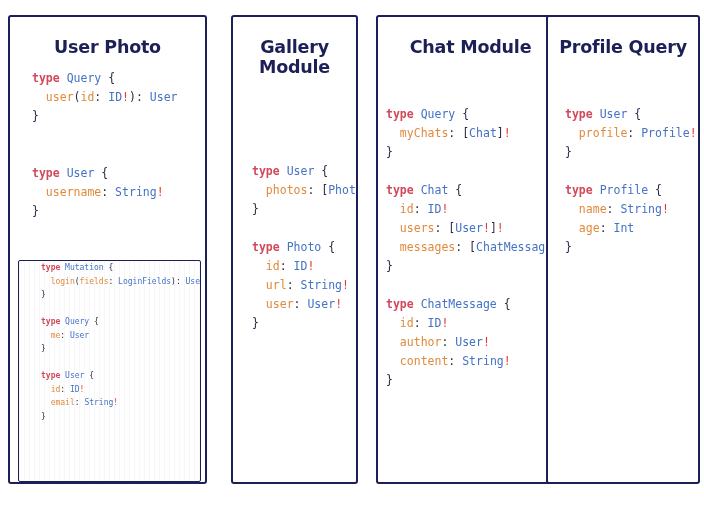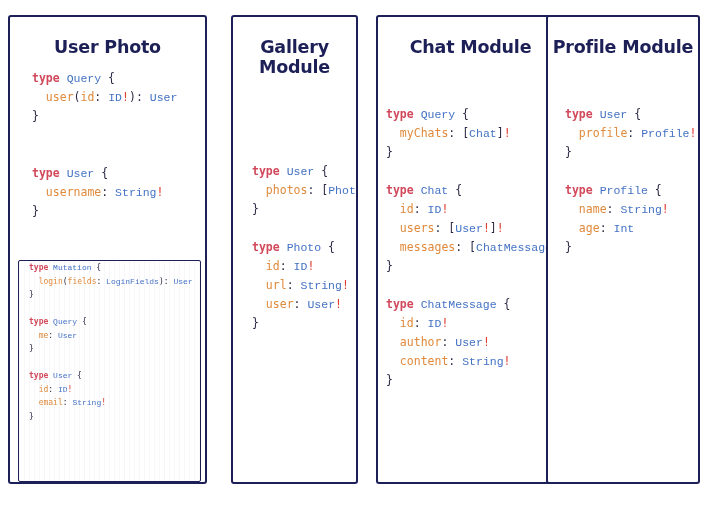--- a/index.html
+++ b/index.html
@@ -51,21 +51,21 @@
     color: #2a2a44;
   }
 
   .code.small {
     font-size: 8px;
     line-height: 13.5px;
   }
 
   
   .kw   { color: #d1495b; font-weight: bold; }     
-  .tname{ color: #4472c4; font-family: Liberation Mono, monospace; }     
+  .tname{ color: #4472c4; }     
   .fld  { color: #e08a3c; }     
   .bang { color: #e03c31; }     
   .pun  { color: #2a2a44; }     
 
   
   #card-user    { left: 8px;   top: 15px; width: 199px; height: 469px; }
   #card-gallery { left: 231px; top: 15px; width: 127px; height: 469px; }
   #card-chat    { left: 376px; top: 15px; width: 189px; height: 469px; }
   #card-profile { left: 546px; top: 15px; width: 154px; height: 469px; }
 
@@ -94,21 +94,21 @@
       #ffffff;
     box-sizing: border-box;
     overflow: hidden;
   }
   #card-auth .card-title.sub-title {
     font-size: 12.5px;
     margin-top: 12px;
     margin-bottom: 7px;
   }
   #card-auth .code-block {
-    margin-left: 10px;
+    margin-left: 22px;
     margin-top: 0px;
   }
 </style>
 </head>
 <body>
 
 <div id="board">
 
   <div class="card" id="card-user">
     <div class="card-title main-title">User Photo</div>
@@ -123,17 +123,17 @@
     <div class="card-title main-title">Gallery Module</div>
     <div class="code code-block"><div><span class="kw">type </span><span class="tname">User</span><span class="pun"> {</span></div><div><span class="pun">  </span><span class="fld">photos</span><span class="pun">: [</span><span class="tname">Photo</span><span class="pun">]</span><span class="bang">!</span></div><div><span class="pun">}</span></div><div>&nbsp;</div><div><span class="kw">type </span><span class="tname">Photo</span><span class="pun"> {</span></div><div><span class="pun">  </span><span class="fld">id</span><span class="pun">: </span><span class="tname">ID</span><span class="bang">!</span></div><div><span class="pun">  </span><span class="fld">url</span><span class="pun">: </span><span class="tname">String</span><span class="bang">!</span></div><div><span class="pun">  </span><span class="fld">user</span><span class="pun">: </span><span class="tname">User</span><span class="bang">!</span></div><div><span class="pun">}</span></div></div>
   </div>
 
   <div class="card" id="card-chat">
     <div class="card-title main-title">Chat Module</div>
     <div class="code code-block"><div><span class="kw">type </span><span class="tname">Query</span><span class="pun"> {</span></div><div><span class="pun">  </span><span class="fld">myChats</span><span class="pun">: [</span><span class="tname">Chat</span><span class="pun">]</span><span class="bang">!</span></div><div><span class="pun">}</span></div><div>&nbsp;</div><div><span class="kw">type </span><span class="tname">Chat</span><span class="pun"> {</span></div><div><span class="pun">  </span><span class="fld">id</span><span class="pun">: </span><span class="tname">ID</span><span class="bang">!</span></div><div><span class="pun">  </span><span class="fld">users</span><span class="pun">: [</span><span class="tname">User</span><span class="bang">!</span><span class="pun">]</span><span class="bang">!</span></div><div><span class="pun">  </span><span class="fld">messages</span><span class="pun">: [</span><span class="tname">ChatMessage</span></div><div><span class="pun">}</span></div><div>&nbsp;</div><div><span class="kw">type </span><span class="tname">ChatMessage</span><span class="pun"> {</span></div><div><span class="pun">  </span><span class="fld">id</span><span class="pun">: </span><span class="tname">ID</span><span class="bang">!</span></div><div><span class="pun">  </span><span class="fld">author</span><span class="pun">: </span><span class="tname">User</span><span class="bang">!</span></div><div><span class="pun">  </span><span class="fld">content</span><span class="pun">: </span><span class="tname">String</span><span class="bang">!</span></div><div><span class="pun">}</span></div></div>
   </div>
 
   <div class="card" id="card-profile">
-    <div class="card-title main-title">Profile Module</div>
+    <div class="card-title main-title">Profile Query</div>
     <div class="code code-block"><div><span class="kw">type </span><span class="tname">User</span><span class="pun"> {</span></div><div><span class="pun">  </span><span class="fld">profile</span><span class="pun">: </span><span class="tname">Profile</span><span class="bang">!</span></div><div><span class="pun">}</span></div><div>&nbsp;</div><div><span class="kw">type </span><span class="tname">Profile</span><span class="pun"> {</span></div><div><span class="pun">  </span><span class="fld">name</span><span class="pun">: </span><span class="tname">String</span><span class="bang">!</span></div><div><span class="pun">  </span><span class="fld">age</span><span class="pun">: </span><span class="tname">Int</span></div><div><span class="pun">}</span></div></div>
   </div>
 
 </div>
 
 </body></html>

